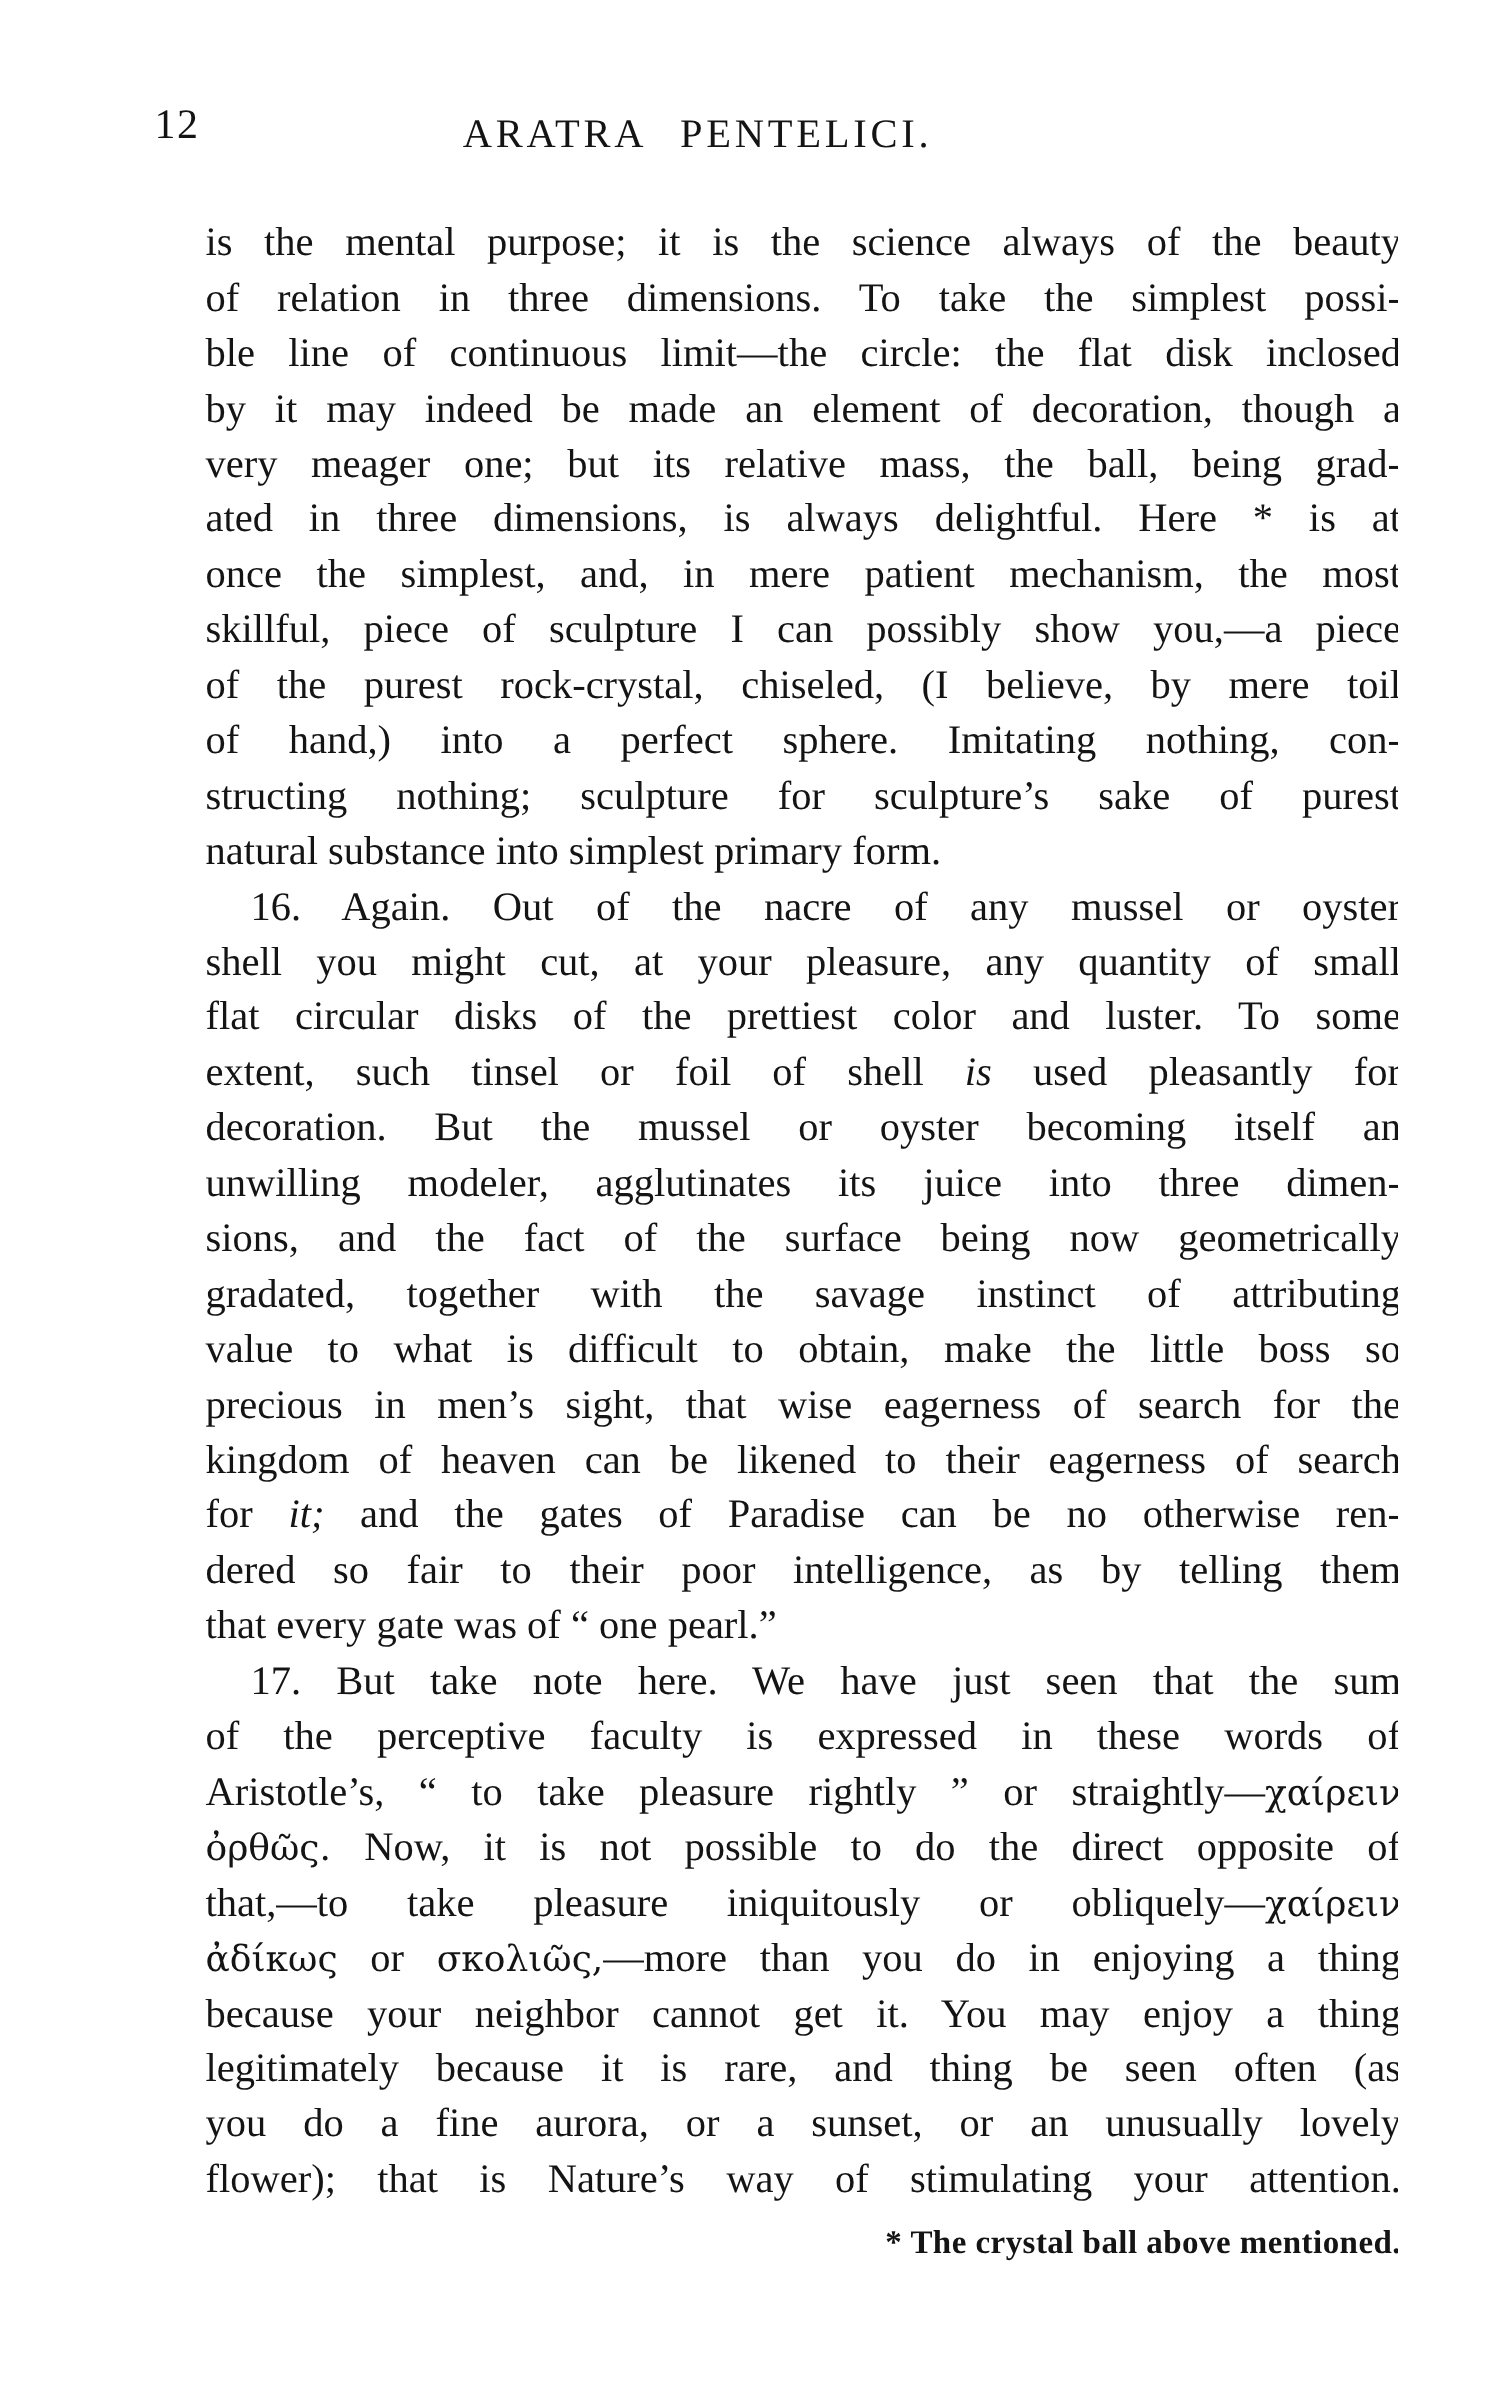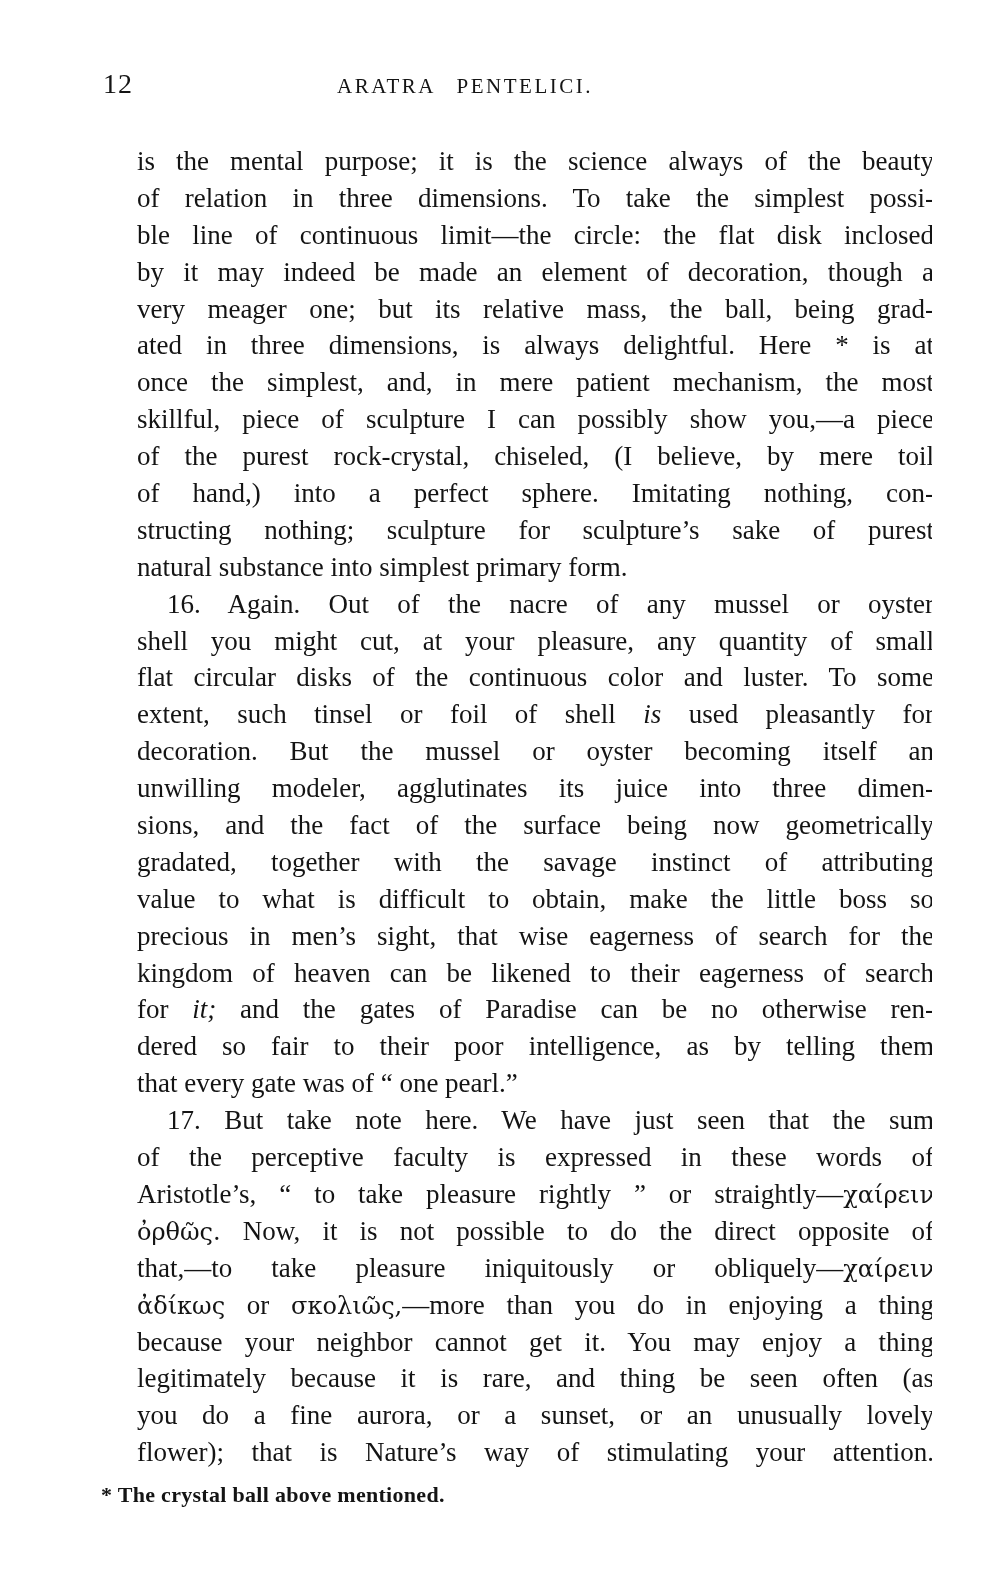--- a/index.html
+++ b/index.html
@@ -18,21 +18,21 @@
   .page-number {
     position: absolute;
     left: 103px; top: 68px;
     font-size: 28px;
     letter-spacing: 1px;
   }
   .running-title {
     position: absolute;
     left: 465px; top: 74px;
     transform: translateX(-50%);
-    font-size: 21px;
+    font-size: 27px;
     letter-spacing: 2.5px;
     word-spacing: 14px;
     white-space: nowrap;
     font-family: Liberation Serif, serif;
   }
   .text-block {
     position: absolute;
     left: 101px; top: 143px;
     width: 833px;
     font-size: 27px;
@@ -49,21 +49,21 @@
   .line.indent { text-indent: 30px; }
   .it { font-style: italic; }
   .gk {
     font-family: "DejaVu Serif", serif;
     font-size: 24px;
   }
   .footnote {
     position: absolute;
     left: 101px; top: 1482px;
     width: 833px;
-    text-align: left;
+    text-align: right;
     font-size: 22px;
     font-weight: bold;
     letter-spacing: 0.3px;
   }
   .scan-speck {
     position: absolute;
     left: 962px; top: 52px;
     width: 4px; height: 4px;
     background: #2a2a2a;
     border-radius: 50%;
@@ -88,21 +88,21 @@
       <div class="line"><span>very meager one; but its relative mass, the ball, being grad-</span></div>
       <div class="line"><span>ated in three dimensions, is always delightful. Here * is at</span></div>
       <div class="line"><span>once the simplest, and, in mere patient mechanism, the most</span></div>
       <div class="line"><span>skillful, piece of sculpture I can possibly show you,—a piece</span></div>
       <div class="line"><span>of the purest rock-crystal, chiseled, (I believe, by mere toil</span></div>
       <div class="line"><span>of hand,) into a perfect sphere. Imitating nothing, con-</span></div>
       <div class="line"><span>structing nothing; sculpture for sculpture’s sake of purest</span></div>
       <div class="line endline"><span>natural substance into simplest primary form.</span></div>
       <div class="line indent"><span>16. Again. Out of the nacre of any mussel or oyster</span></div>
       <div class="line"><span>shell you might cut, at your pleasure, any quantity of small</span></div>
-      <div class="line"><span>flat circular disks of the continuous color and luster. To some</span></div>
+      <div class="line"><span>flat circular disks of the prettiest color and luster. To some</span></div>
       <div class="line"><span>extent, such tinsel or foil of shell </span><span class="it">is</span><span> used pleasantly for</span></div>
       <div class="line"><span>decoration. But the mussel or oyster becoming itself an</span></div>
       <div class="line"><span>unwilling modeler, agglutinates its juice into three dimen-</span></div>
       <div class="line"><span>sions, and the fact of the surface being now geometrically</span></div>
       <div class="line"><span>gradated, together with the savage instinct of attributing</span></div>
       <div class="line"><span>value to what is difficult to obtain, make the little boss so</span></div>
       <div class="line"><span>precious in men’s sight, that wise eagerness of search for the</span></div>
       <div class="line"><span>kingdom of heaven can be likened to their eagerness of search</span></div>
       <div class="line"><span>for </span><span class="it">it;</span><span> and the gates of Paradise can be no otherwise ren-</span></div>
       <div class="line"><span>dered so fair to their poor intelligence, as by telling them</span></div>

